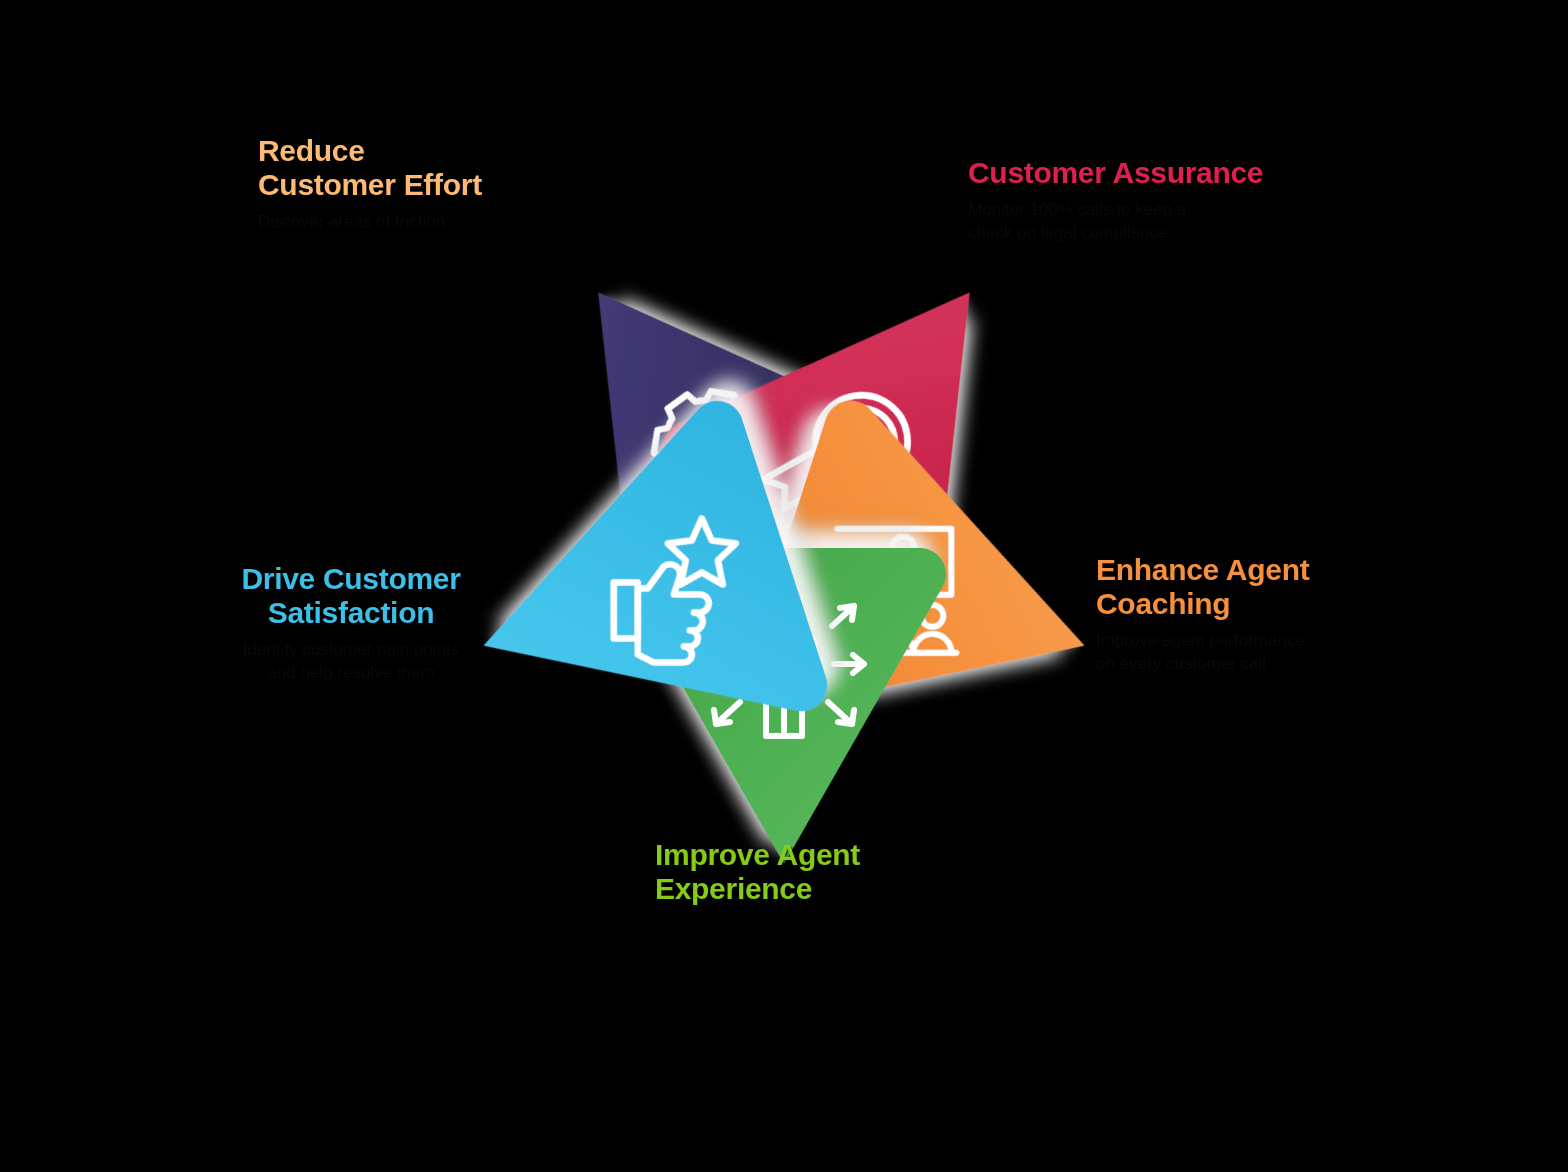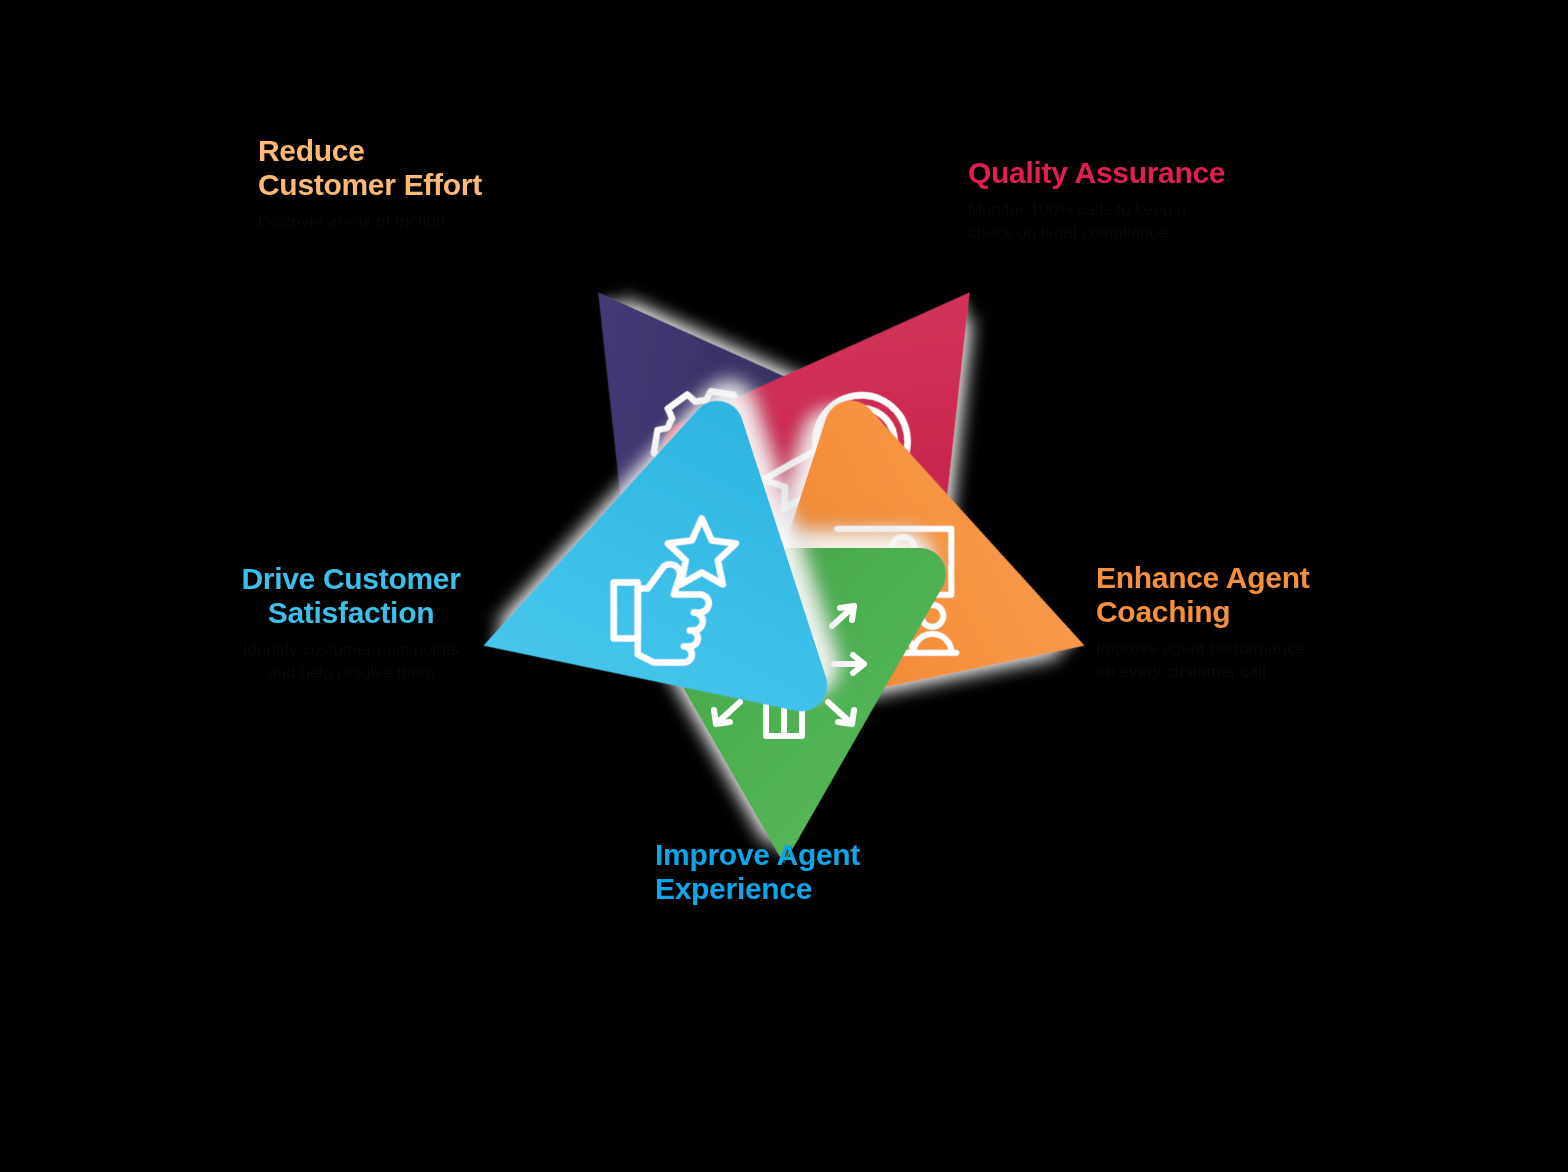--- a/index.html
+++ b/index.html
@@ -36,24 +36,24 @@
     white-space:pre-line;
     color:#0b0b0b;
     margin-top:8px;
     opacity:.92;
   }
 
   #lbl-reduce   {left:258px; top:134px; width:340px; text-align:left;}
   #lbl-reduce   .ttl{color:#fdba74;}
   #lbl-quality  {left:968px; top:156px; width:420px; text-align:left;}
   #lbl-quality  .ttl{color:#e01f50;}
-  #lbl-coaching {left:1096px; top:553px; width:370px; text-align:left;margin-top:8px;}
+  #lbl-coaching {left:1096px; top:553px; width:370px; text-align:left;}
   #lbl-coaching .ttl{color:#f5903c;}
   #lbl-improve  {left:655px; top:838px; width:340px; text-align:left;}
-  #lbl-improve  .ttl{color:#0ea5e9;}
+  #lbl-improve  .ttl{color:#84cc16;}
   #lbl-drive    {left:186px; top:562px; width:330px; text-align:center;}
   #lbl-drive    .ttl{color:#3cbfe8;}
 </style>
 </head>
 <body>
 
 <div id="stage">
 
   <div id="wheel">
 
@@ -182,21 +182,21 @@
     </div>
   </div>
 
   <div class="label" id="lbl-reduce">
     <div class="ttl">Reduce
 Customer Effort</div>
     <div class="sub">Discover areas of friction</div>
   </div>
 
   <div class="label" id="lbl-quality">
-    <div class="ttl">Quality Assurance</div>
+    <div class="ttl">Customer Assurance</div>
     <div class="sub">Monitor 100% calls to keep a
 check on legal compliance</div>
   </div>
 
   <div class="label" id="lbl-coaching">
     <div class="ttl">Enhance Agent
 Coaching</div>
     <div class="sub">Improve agent performance
 on every customer call</div>
   </div>

